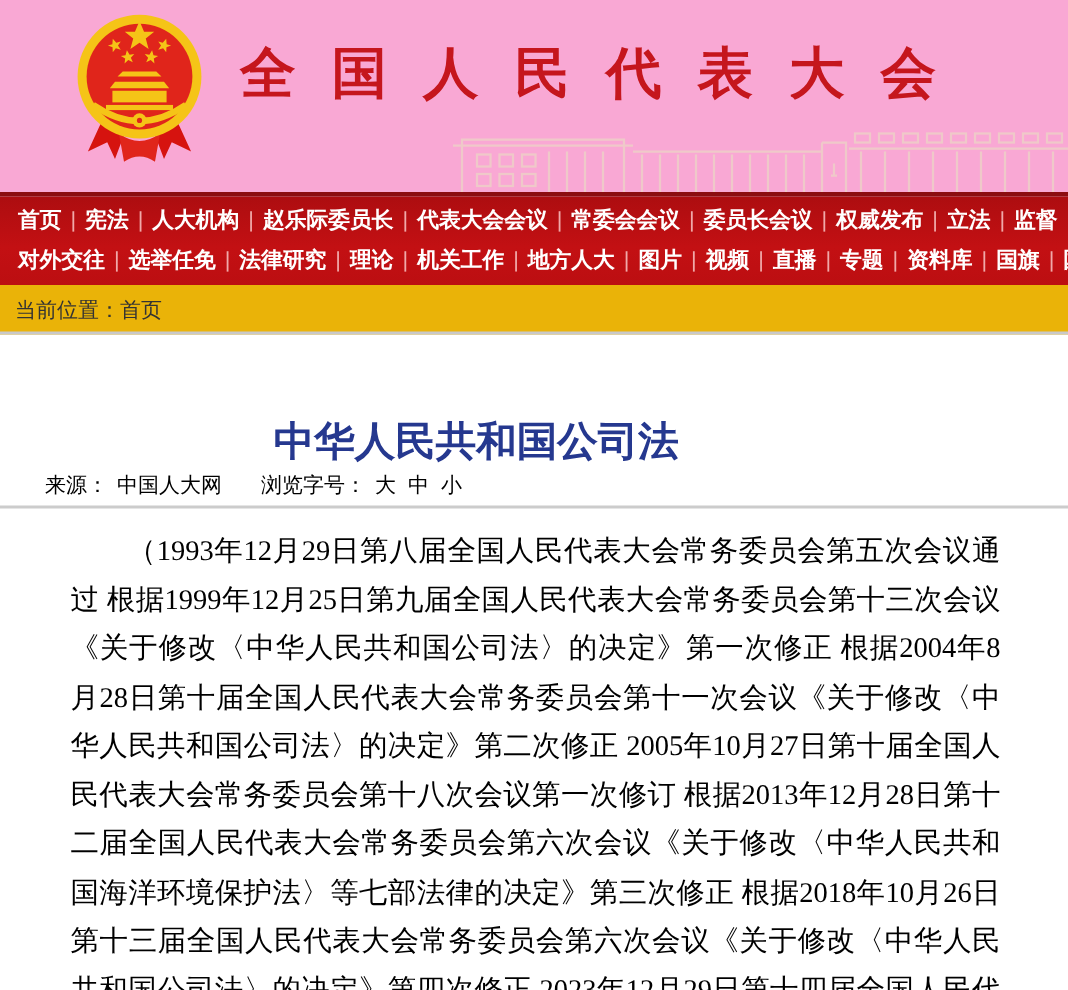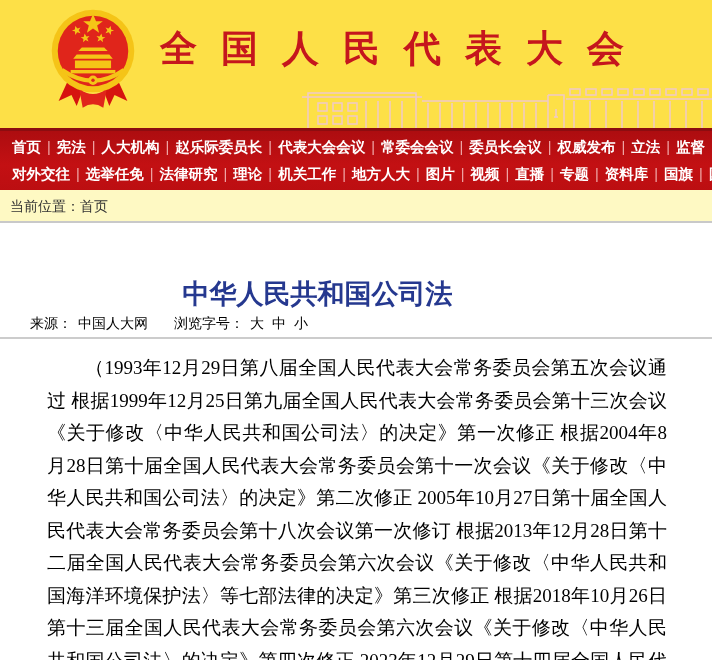--- a/index.html
+++ b/index.html
@@ -1,41 +1,41 @@
 <!DOCTYPE html>
 <html><head>
 <meta charset="utf-8">
 <style>
   html,body{margin:0;padding:0;background:#fff;}
   body{width:712px;height:660px;position:relative;overflow:hidden;
        font-family:"Liberation Sans","DejaVu Sans",sans-serif;}
 
   
-  .header{position:absolute;top:0;left:0;width:712px;height:131px;background:#fde047;}
+  .header{position:absolute;top:0;left:0;width:712px;height:131px;background:#f9a8d4;}
   .emblem{position:absolute;left:50px;top:6px;}
   .site-title{position:absolute;left:160px;top:24px;font-size:37px;font-weight:bold;
               color:#c5161d;letter-spacing:24px;white-space:nowrap;
               font-family:"Liberation Sans","DejaVu Sans",sans-serif;}
   .site-subtitle{position:absolute;left:160px;top:66px;font-size:14px;font-weight:bold;
                  color:#4d4d4d;letter-spacing:0.3px;white-space:nowrap;}
   .watermark{position:absolute;right:0;top:87px;}
 
   
   .nav{position:absolute;top:128px;left:0;width:712px;box-sizing:border-box;
        border-top:3px solid #8c0d10;
        background:linear-gradient(180deg,#ad0d10 0%,#c31013 55%,#bb0e11 100%);
        padding:3px 0 5px 12px;}
   .nav-row{line-height:27px;font-size:14.5px;font-weight:bold;white-space:nowrap;color:#fff;}
   .ni{color:#ffffff;text-decoration:none;cursor:pointer;}
   .sep{color:#f0a9a9;font-weight:normal;margin:0 6px;}
 
   
   .breadcrumb{position:absolute;top:190px;left:0;width:712px;height:33px;line-height:33px;
               box-sizing:border-box;padding-left:10px;font-size:14px;color:#333;
-              border-bottom:2px solid #c9c9c9;background:#fef9c3;}
+              border-bottom:2px solid #c9c9c9;background:#eab308;}
   .breadcrumb a{color:#333;text-decoration:none;cursor:pointer;}
 
   
   .art-title{position:absolute;top:258px;left:0;width:635px;text-align:center;
              font-family:"Liberation Serif","DejaVu Serif",serif;
              font-size:27px;font-weight:600;color:#25388f;}
   .meta{position:absolute;top:311px;left:0;width:712px;box-sizing:border-box;
         padding:0 32px 0 30px;font-size:14px;color:#000;display:flex;
         justify-content:space-between;align-items:center;height:26px;}
   .meta .lbl{margin-right:6px;}

